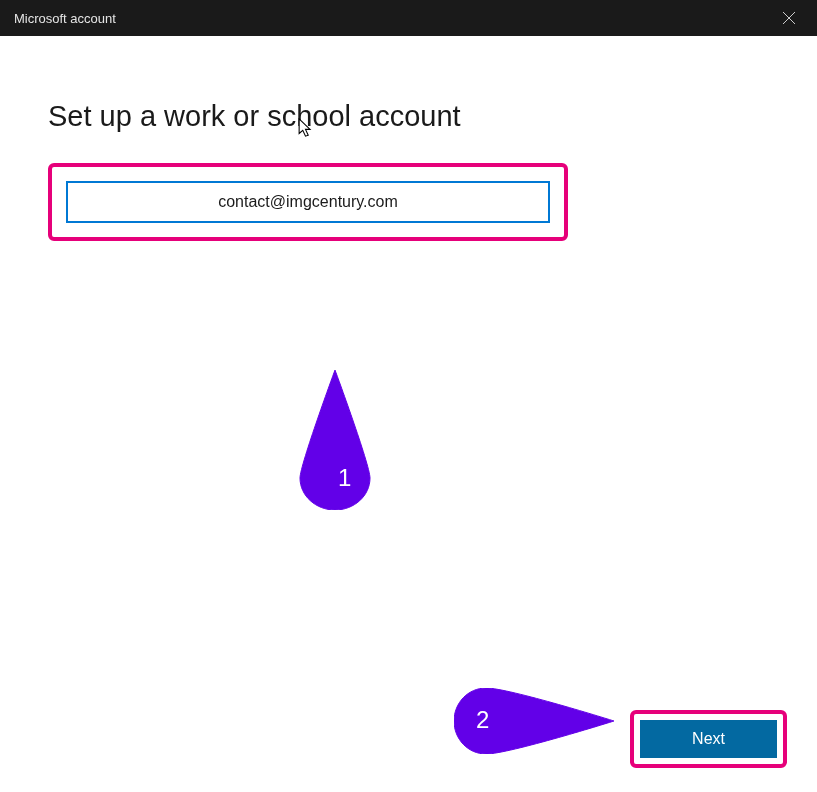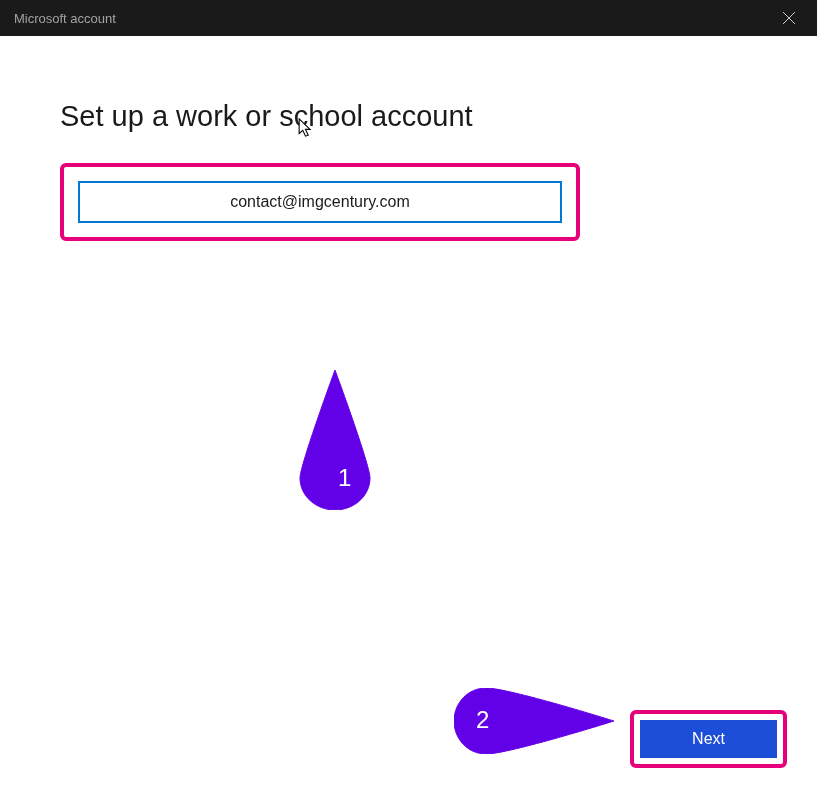--- a/index.html
+++ b/index.html
@@ -20,32 +20,31 @@
       background: #1a1a1a;
       display: flex;
       align-items: center;
       justify-content: space-between;
       padding: 0 14px;
       color: #bbb;
       font-size: 13px;
       font-weight: 400;
     }
     .titlebar-title {
-      color: #a3a3a3;
+      color: #e5e5e5;
     }
     .close-icon {
       color: #ccc;
       font-size: 15px;
       font-weight: 300;
       cursor: pointer;
       padding: 4px 8px;
     }
     .content {
       padding: 64px 50px 48px 48px;
-      margin-left: 12px;
     }
     .heading {
       font-size: 29px;
       font-weight: 400;
       color: #1a1a1a;
       margin-bottom: 30px;
     }
     .description {
       font-size: 16.5px;
       line-height: 1.5;
@@ -74,21 +73,21 @@
     .callout-box-2 {
       position: absolute;
       right: 30px;
       bottom: 24px;
       border: 4px solid #e6007a;
       border-radius: 6px;
       padding: 6px;
       background: #fff;
     }
     .next-button {
-      background: #1d4ed8;
+      background: #0369a1;
       color: #fff;
       font-size: 16px;
       font-weight: 400;
       border: none;
       padding: 10px 52px;
       cursor: pointer;
       font-family: inherit;
     }
     .annotation {
       position: absolute;

